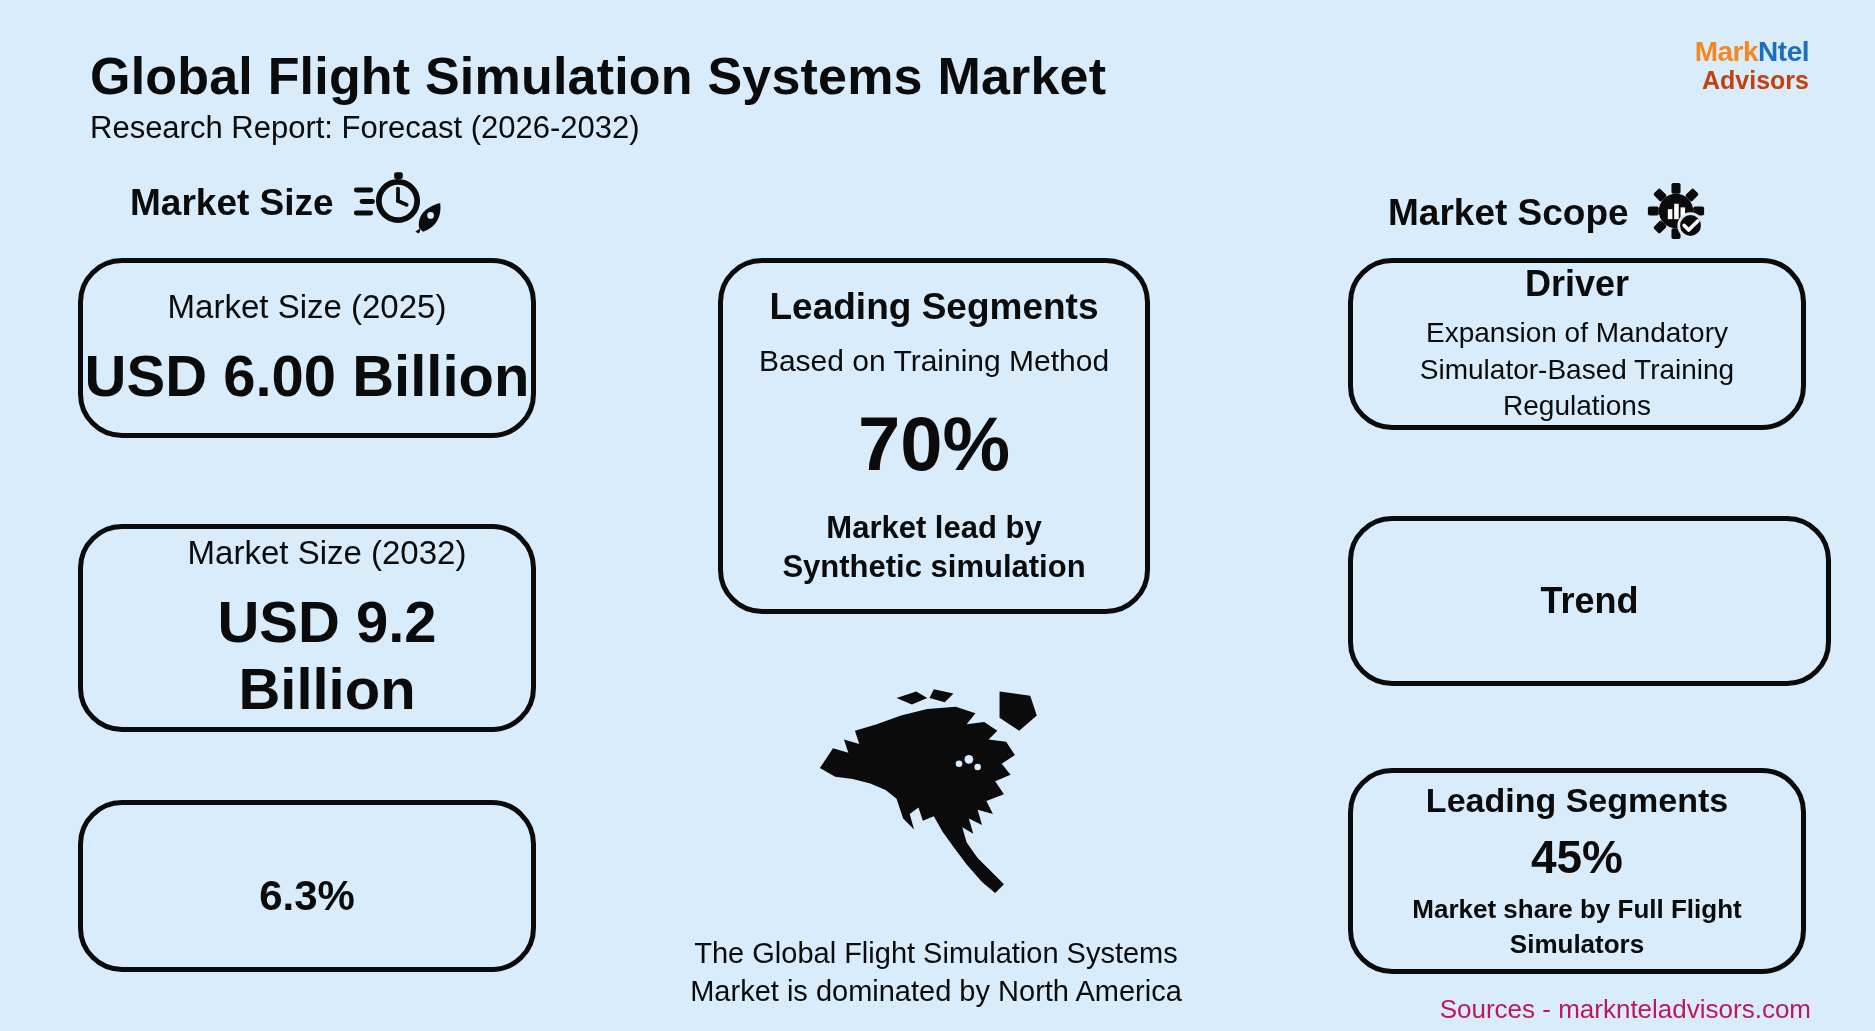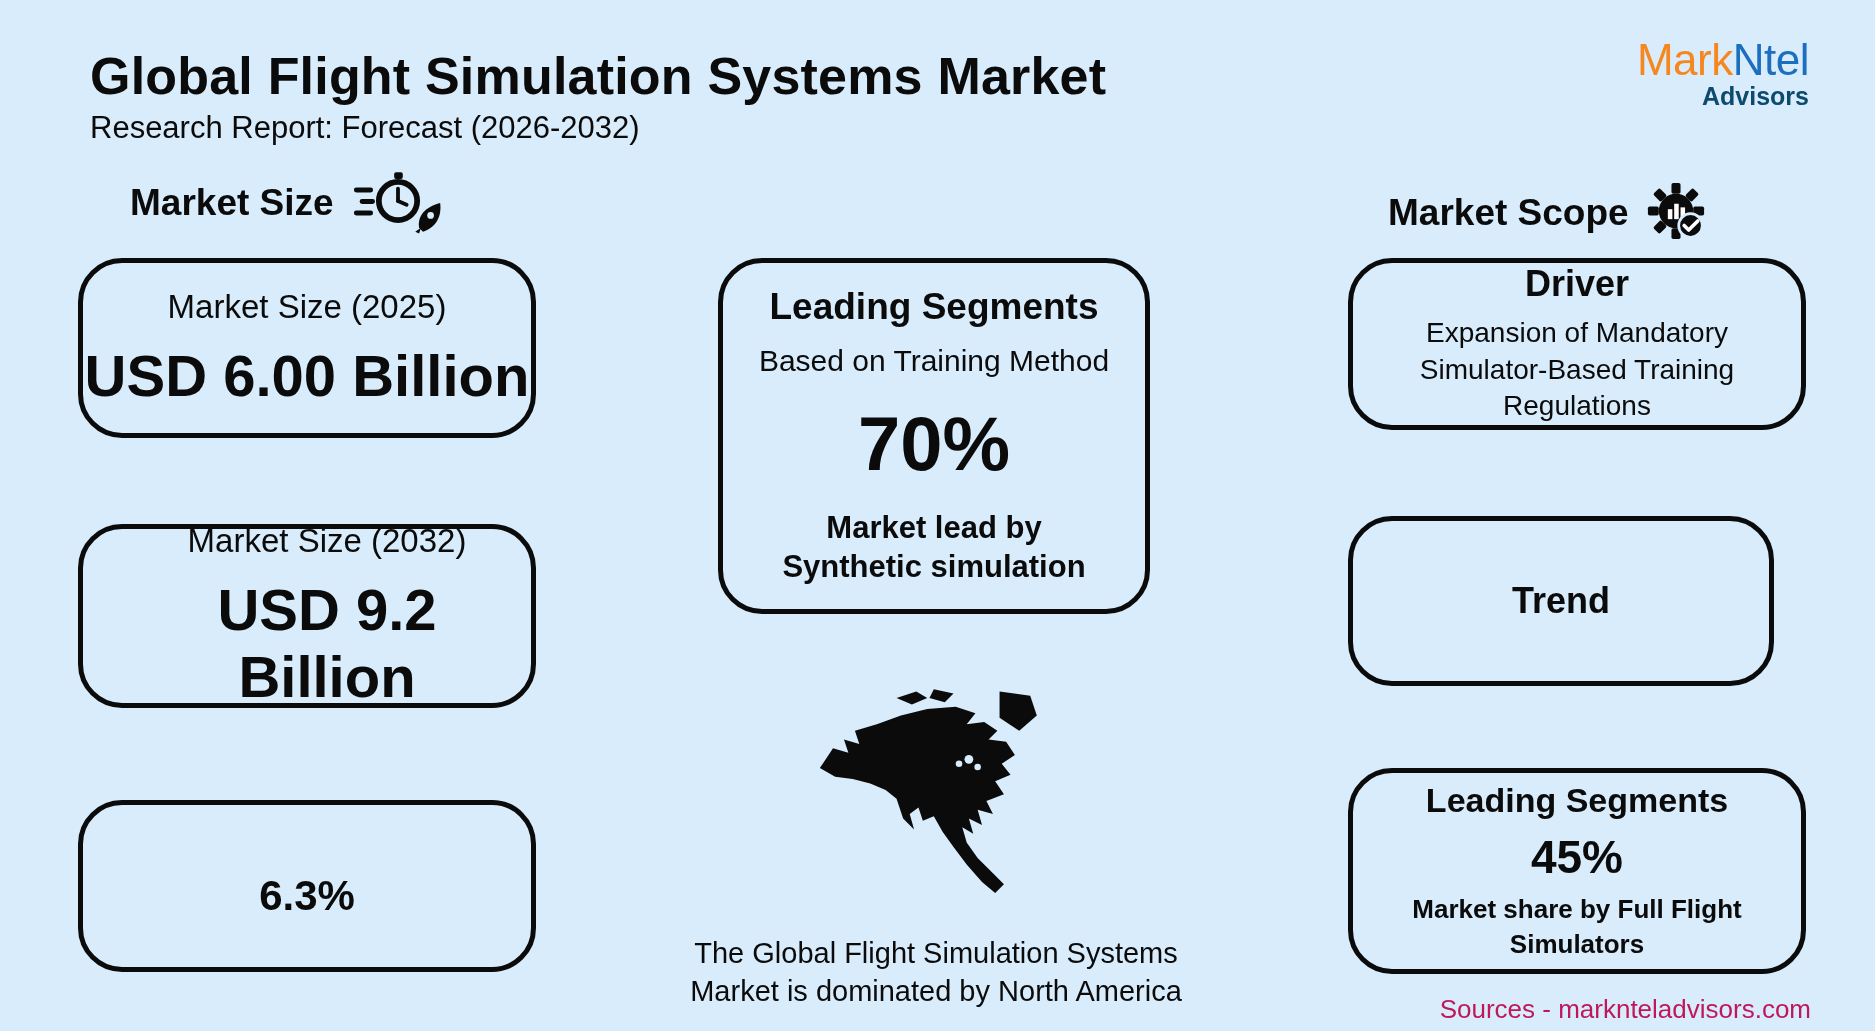--- a/index.html
+++ b/index.html
@@ -12,24 +12,24 @@
     overflow:hidden;
   }
   .abs { position:absolute; }
 
   
   .title { left:90px; top:46px; font-size:52px; font-weight:700; letter-spacing:0.2px; }
   .subtitle { left:90px; top:110px; font-size:31px; font-weight:400; }
 
   
   .logo { right:66px; top:38px; text-align:right; line-height:1; }
-  .logo-top { font-size:44px; font-weight:400; letter-spacing:-0.5px; }
+  .logo-top { font-size:28px; font-weight:700; letter-spacing:-0.5px; }
   .logo-mark { color:#f6871f; }
   .logo-ntel { color:#1c6fbe; }
-  .logo-sub { font-size:25px; font-weight:700; color:#0c4a6e; margin-top:2px; }
+  .logo-sub { font-size:25px; font-weight:700; color:#c2410c; margin-top:2px; }
 
   
   .section-label { display:flex; align-items:center; gap:18px; }
   .ms-label { left:130px; top:168px; }
   .sc-label { left:1388px; top:182px; }
   .section-label .txt { font-size:37px; font-weight:700; }
 
   
   .card {
     position:absolute;
@@ -37,33 +37,33 @@
     border-radius:44px;
     display:flex; flex-direction:column;
     align-items:center; justify-content:center;
     text-align:center;
     background:transparent;
   }
   .card-title { font-size:33px; font-weight:400; }
   .card-value { font-size:58px; font-weight:700; margin-top:16px; }
 
   .ms1 { left:78px;  top:258px; width:458px; height:180px; }
-  .ms2 { left:78px;  top:524px; width:458px; height:184px;padding-left:40px; }
+  .ms2 { left:78px;  top:524px; width:458px; height:208px;padding-left:40px; }
   .ms3 { left:78px;  top:800px; width:458px; height:172px; }
   .ms3 .card-title { font-weight:700; font-size:37px; }
   .ms3 .card-value { font-size:42px; margin-top:20px; }
 
   .seg { left:718px; top:258px; width:432px; height:356px; }
   .seg-title { font-size:37px; font-weight:700; }
   .seg-sub { font-size:30px; font-weight:400; margin-top:16px; }
   .seg-value { font-size:76px; font-weight:700; margin-top:22px; }
   .seg-caption { font-size:31px; font-weight:700; margin-top:22px; max-width:316px; line-height:1.25; }
 
   .sc1 { left:1348px; top:258px; width:458px; height:172px; padding:0 24px; }
-  .sc2 { left:1348px; top:516px; width:426px; height:170px; padding:0 40px; }
+  .sc2 { left:1348px; top:516px; width:483px; height:170px; padding:0 40px; }
   .sc3 { left:1348px; top:768px; width:458px; height:206px; padding:0 58px; }
   .sc-title { font-size:36px; font-weight:700; }
   .sc-text { font-size:28px; font-weight:400; line-height:1.32; margin-top:10px; }
   .sc2 .sc-text { margin-top:18px; }
   .sc3 .sc-title { font-size:34px; }
   .sc3 .sc-value { font-size:46px; font-weight:700; margin-top:10px; }
   .sc3 .sc-text { font-size:26px; font-weight:700; margin-top:8px; }
 
   
   .map-wrap { left:800px; top:700px; width:272px; height:226px; display:flex; align-items:center; justify-content:center; }

